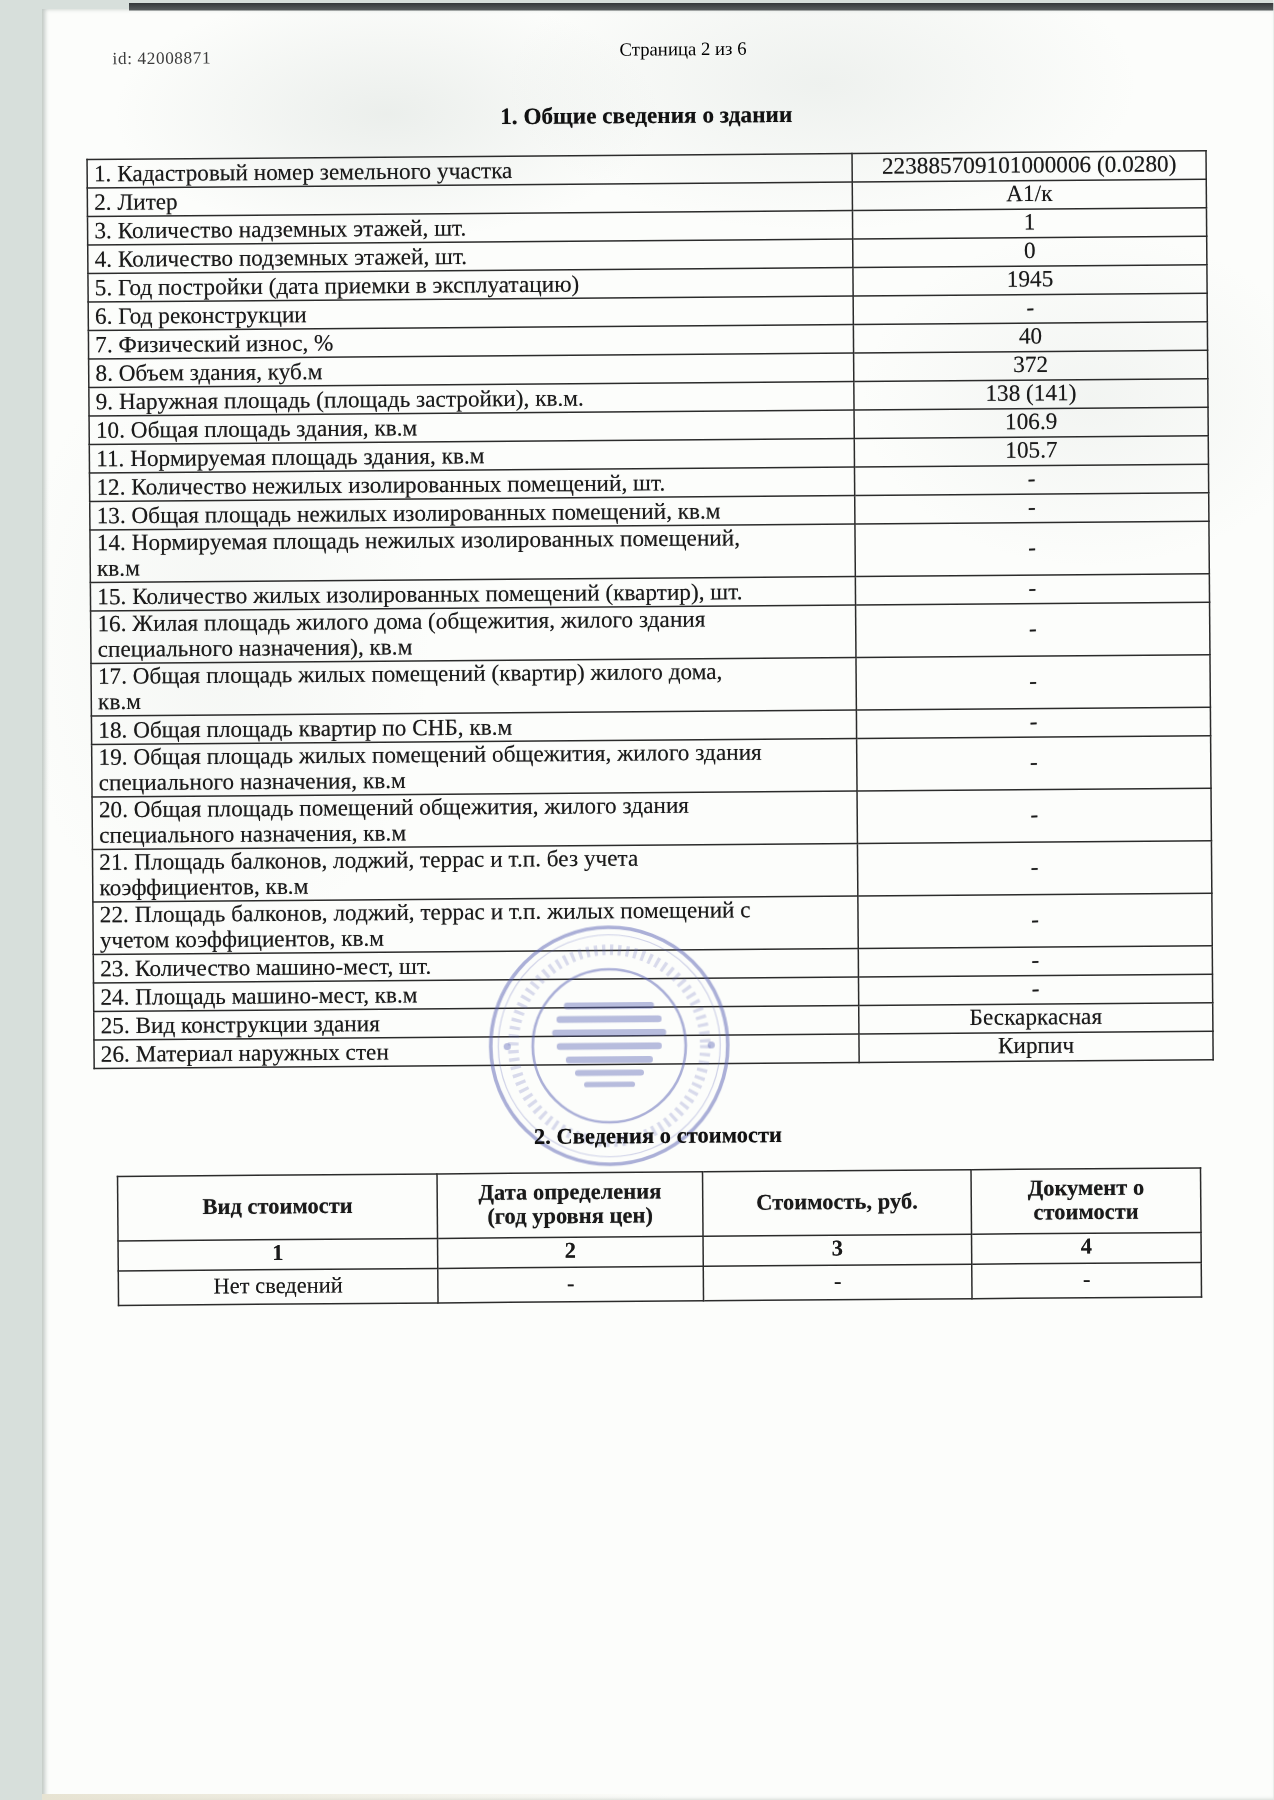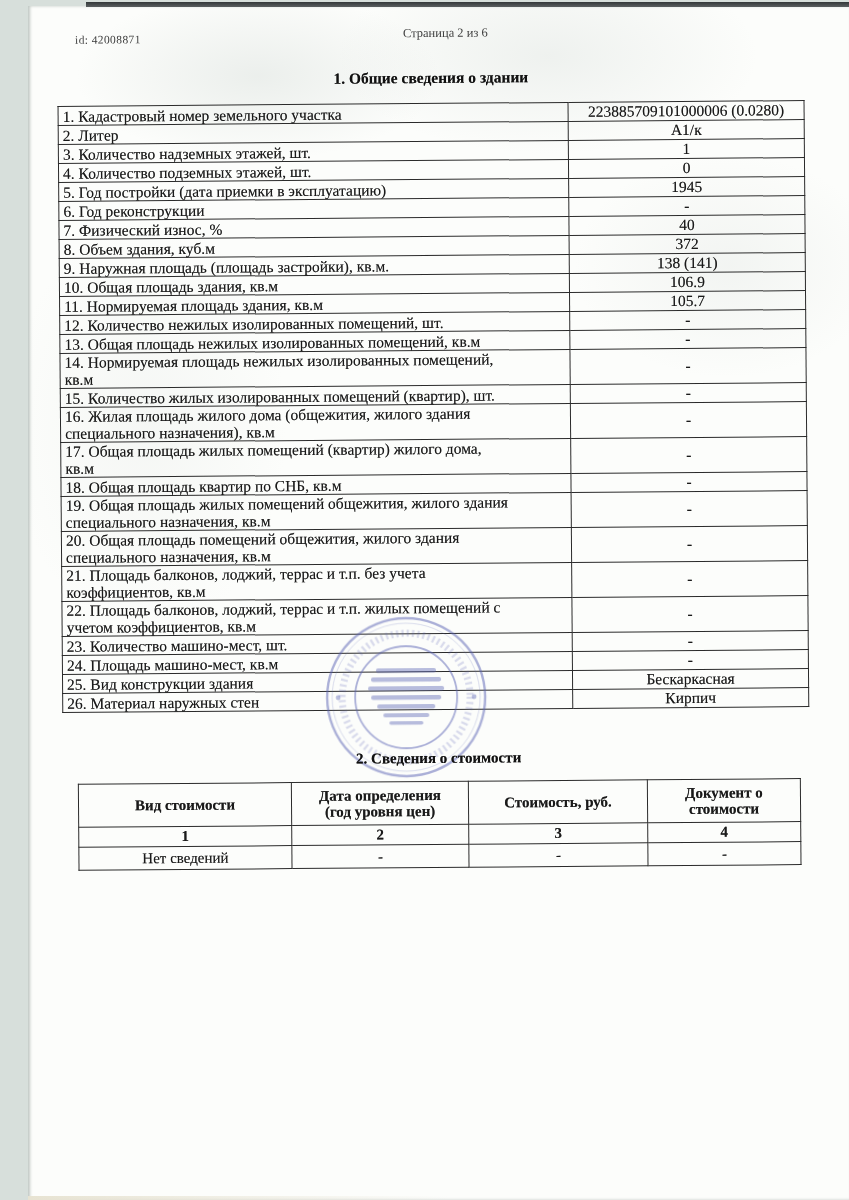--- a/index.html
+++ b/index.html
@@ -33,22 +33,22 @@
   .content{
     position:absolute;left:0;top:0;width:849px;height:1200px;
     transform:rotate(-0.45deg);
     transform-origin:430px 420px;
   }
   .doc-id{
     position:absolute;left:78px;top:31px;
     font-size:11.5px;color:#3c3c3c;letter-spacing:0.4px;
   }
   .page-indicator{
-    position:absolute;left:406px;top:26px;
-    font-size:12.5px;color:#404040;
+    position:absolute;left:416px;top:26px;
+    font-size:12.5px;color:#000000;
   }
   .title{
     position:absolute;text-align:center;font-weight:bold;color:#111;
     text-shadow:0 0 0.5px rgba(0,0,0,0.55);
   }
   .title1{left:60px;top:69px;width:747px;font-size:15.5px;}
   .title2{left:75px;top:750px;width:722px;font-size:15px;}
   table{border-collapse:collapse;table-layout:fixed;position:absolute;background:transparent;}
   td,th{border:1.6px solid #2b2b2b;overflow:visible;}
   #t1{left:60px;top:103px;width:747px;font-size:15.5px;}

